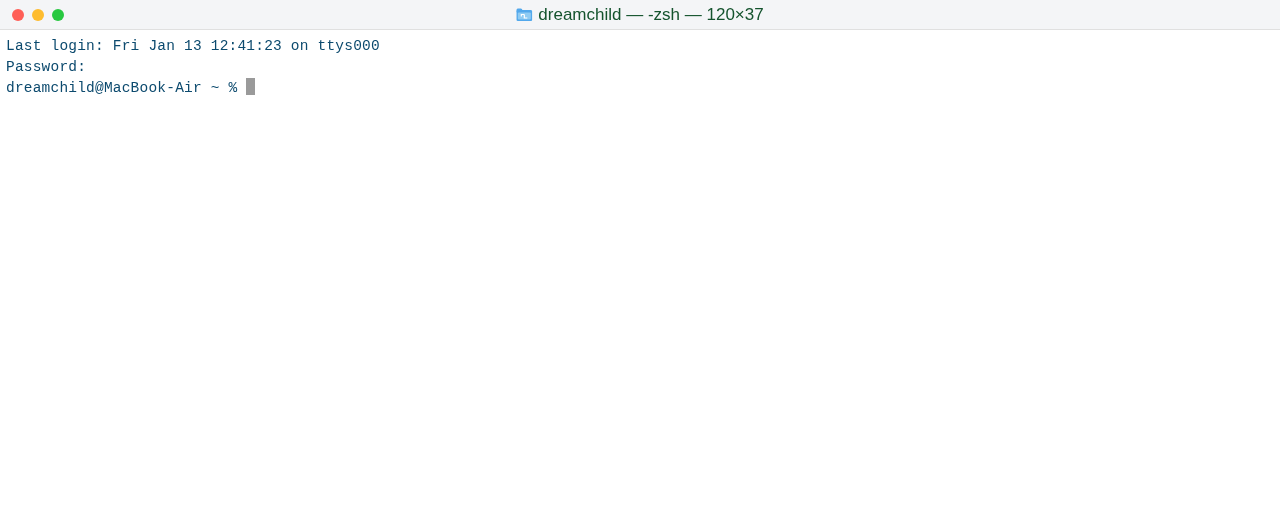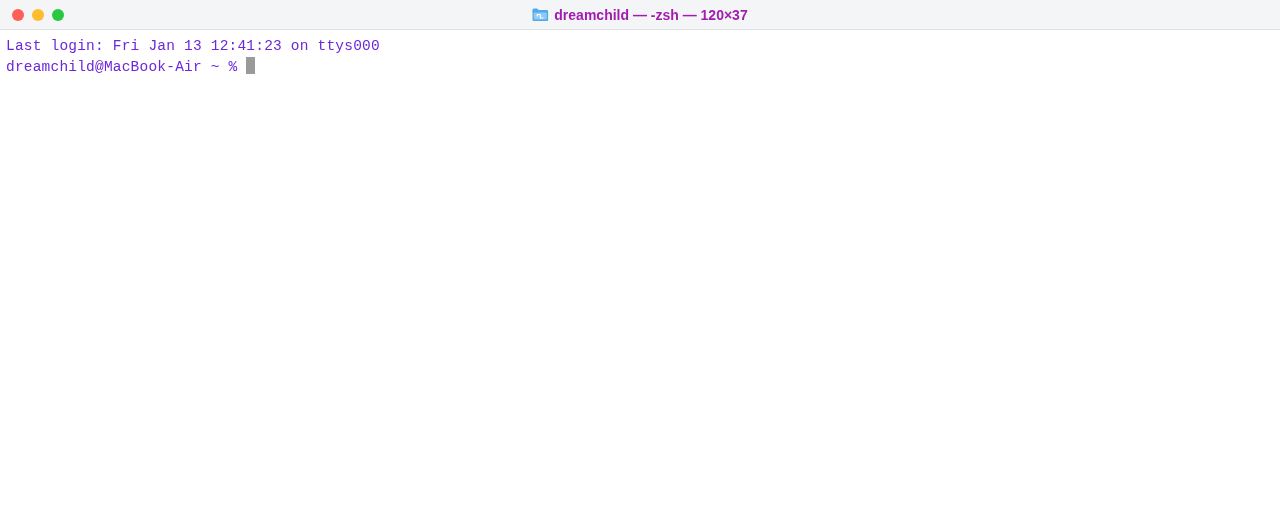--- a/index.html
+++ b/index.html
@@ -36,37 +36,37 @@
     .tl-close { background: #ff5f57; }
     .tl-min { background: #febc2e; }
     .tl-max { background: #28c840; }
     .title-center {
       position: absolute;
       left: 50%;
       transform: translateX(-50%);
       display: flex;
       align-items: center;
       gap: 6px;
-      font-size: 14px;
-      font-weight: 700;
-      color: #a21caf;
+      font-size: 17px;
+      font-weight: 400;
+      color: #14532d;
     }
     .folder-icon {
       width: 16px;
       height: 14px;
       display: inline-flex;
       align-items: center;
       justify-content: center;
     }
     .terminal-body {
       padding: 6px 6px;
       font-family: "SF Mono", Menlo, Monaco, "Courier New", monospace;
       font-size: 14.5px;
       line-height: 21px;
-      color: #6d28d9;
+      color: #0c4a6e;
       white-space: pre;
       letter-spacing: 0.2px;
     }
     .line {
       display: block;
     }
     .cursor {
       display: inline-block;
       width: 9px;
       height: 17px;
@@ -90,13 +90,13 @@
         <rect x="0" y="2" width="16" height="11" rx="1.5" fill="#52a8ec"></rect>
         <rect x="0" y="0.5" width="6" height="4" rx="1.5" fill="#52a8ec"></rect>
         <rect x="1.5" y="4.5" width="13" height="7" rx="1" fill="#8fcbf3"></rect>
         <path d="M5 8.5 L5 6.5 L8 6.5 M8 6.5 L8 10 L11 10" stroke="#ffffff" stroke-width="1.2" fill="none"></path>
       </svg>
     </span>
     <span>dreamchild — -zsh — 120×37</span>
   </div>
 </div>
 
-<div class="terminal-body"><span class="line">Last login: Fri Jan 13 12:41:23 on ttys000</span><span class="line"></span><span class="line"><span>dreamchild@MacBook-Air ~ % </span><span class="cursor"></span></span></div>
+<div class="terminal-body"><span class="line">Last login: Fri Jan 13 12:41:23 on ttys000</span><span class="line"></span><span class="line">Password:</span><span class="line"><span>dreamchild@MacBook-Air ~ % </span><span class="cursor"></span></span></div>
 
 </body></html>

